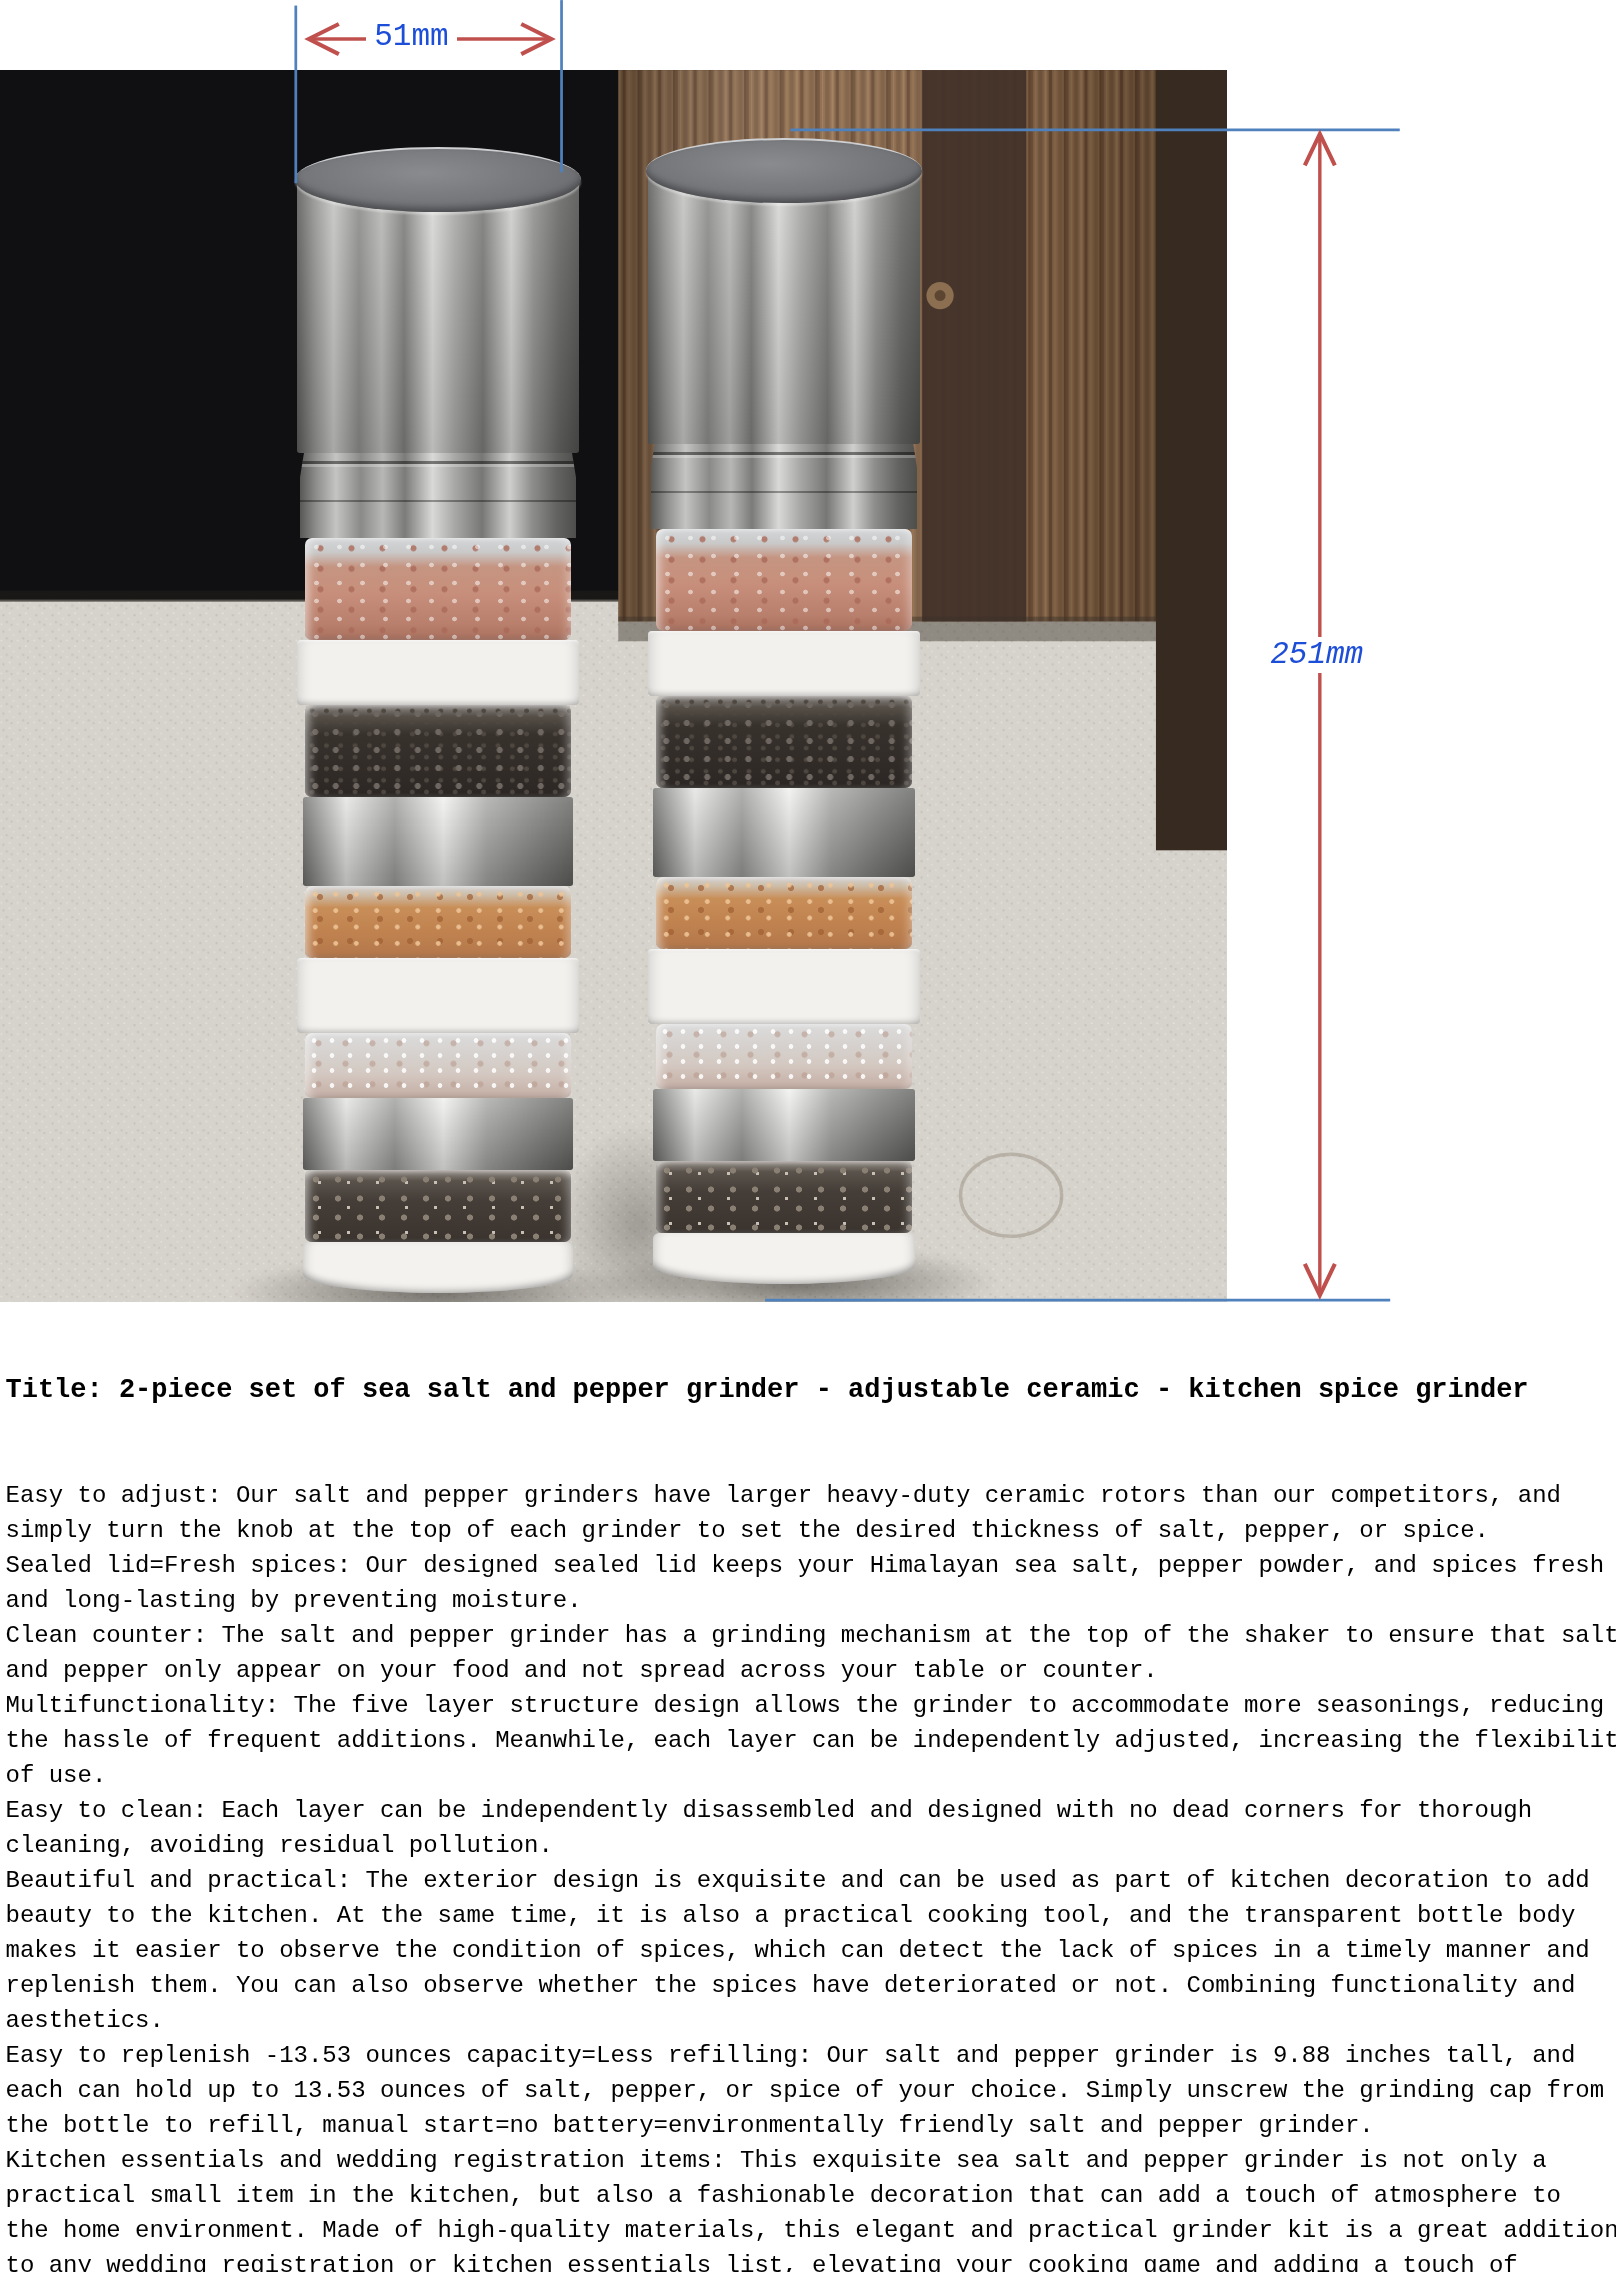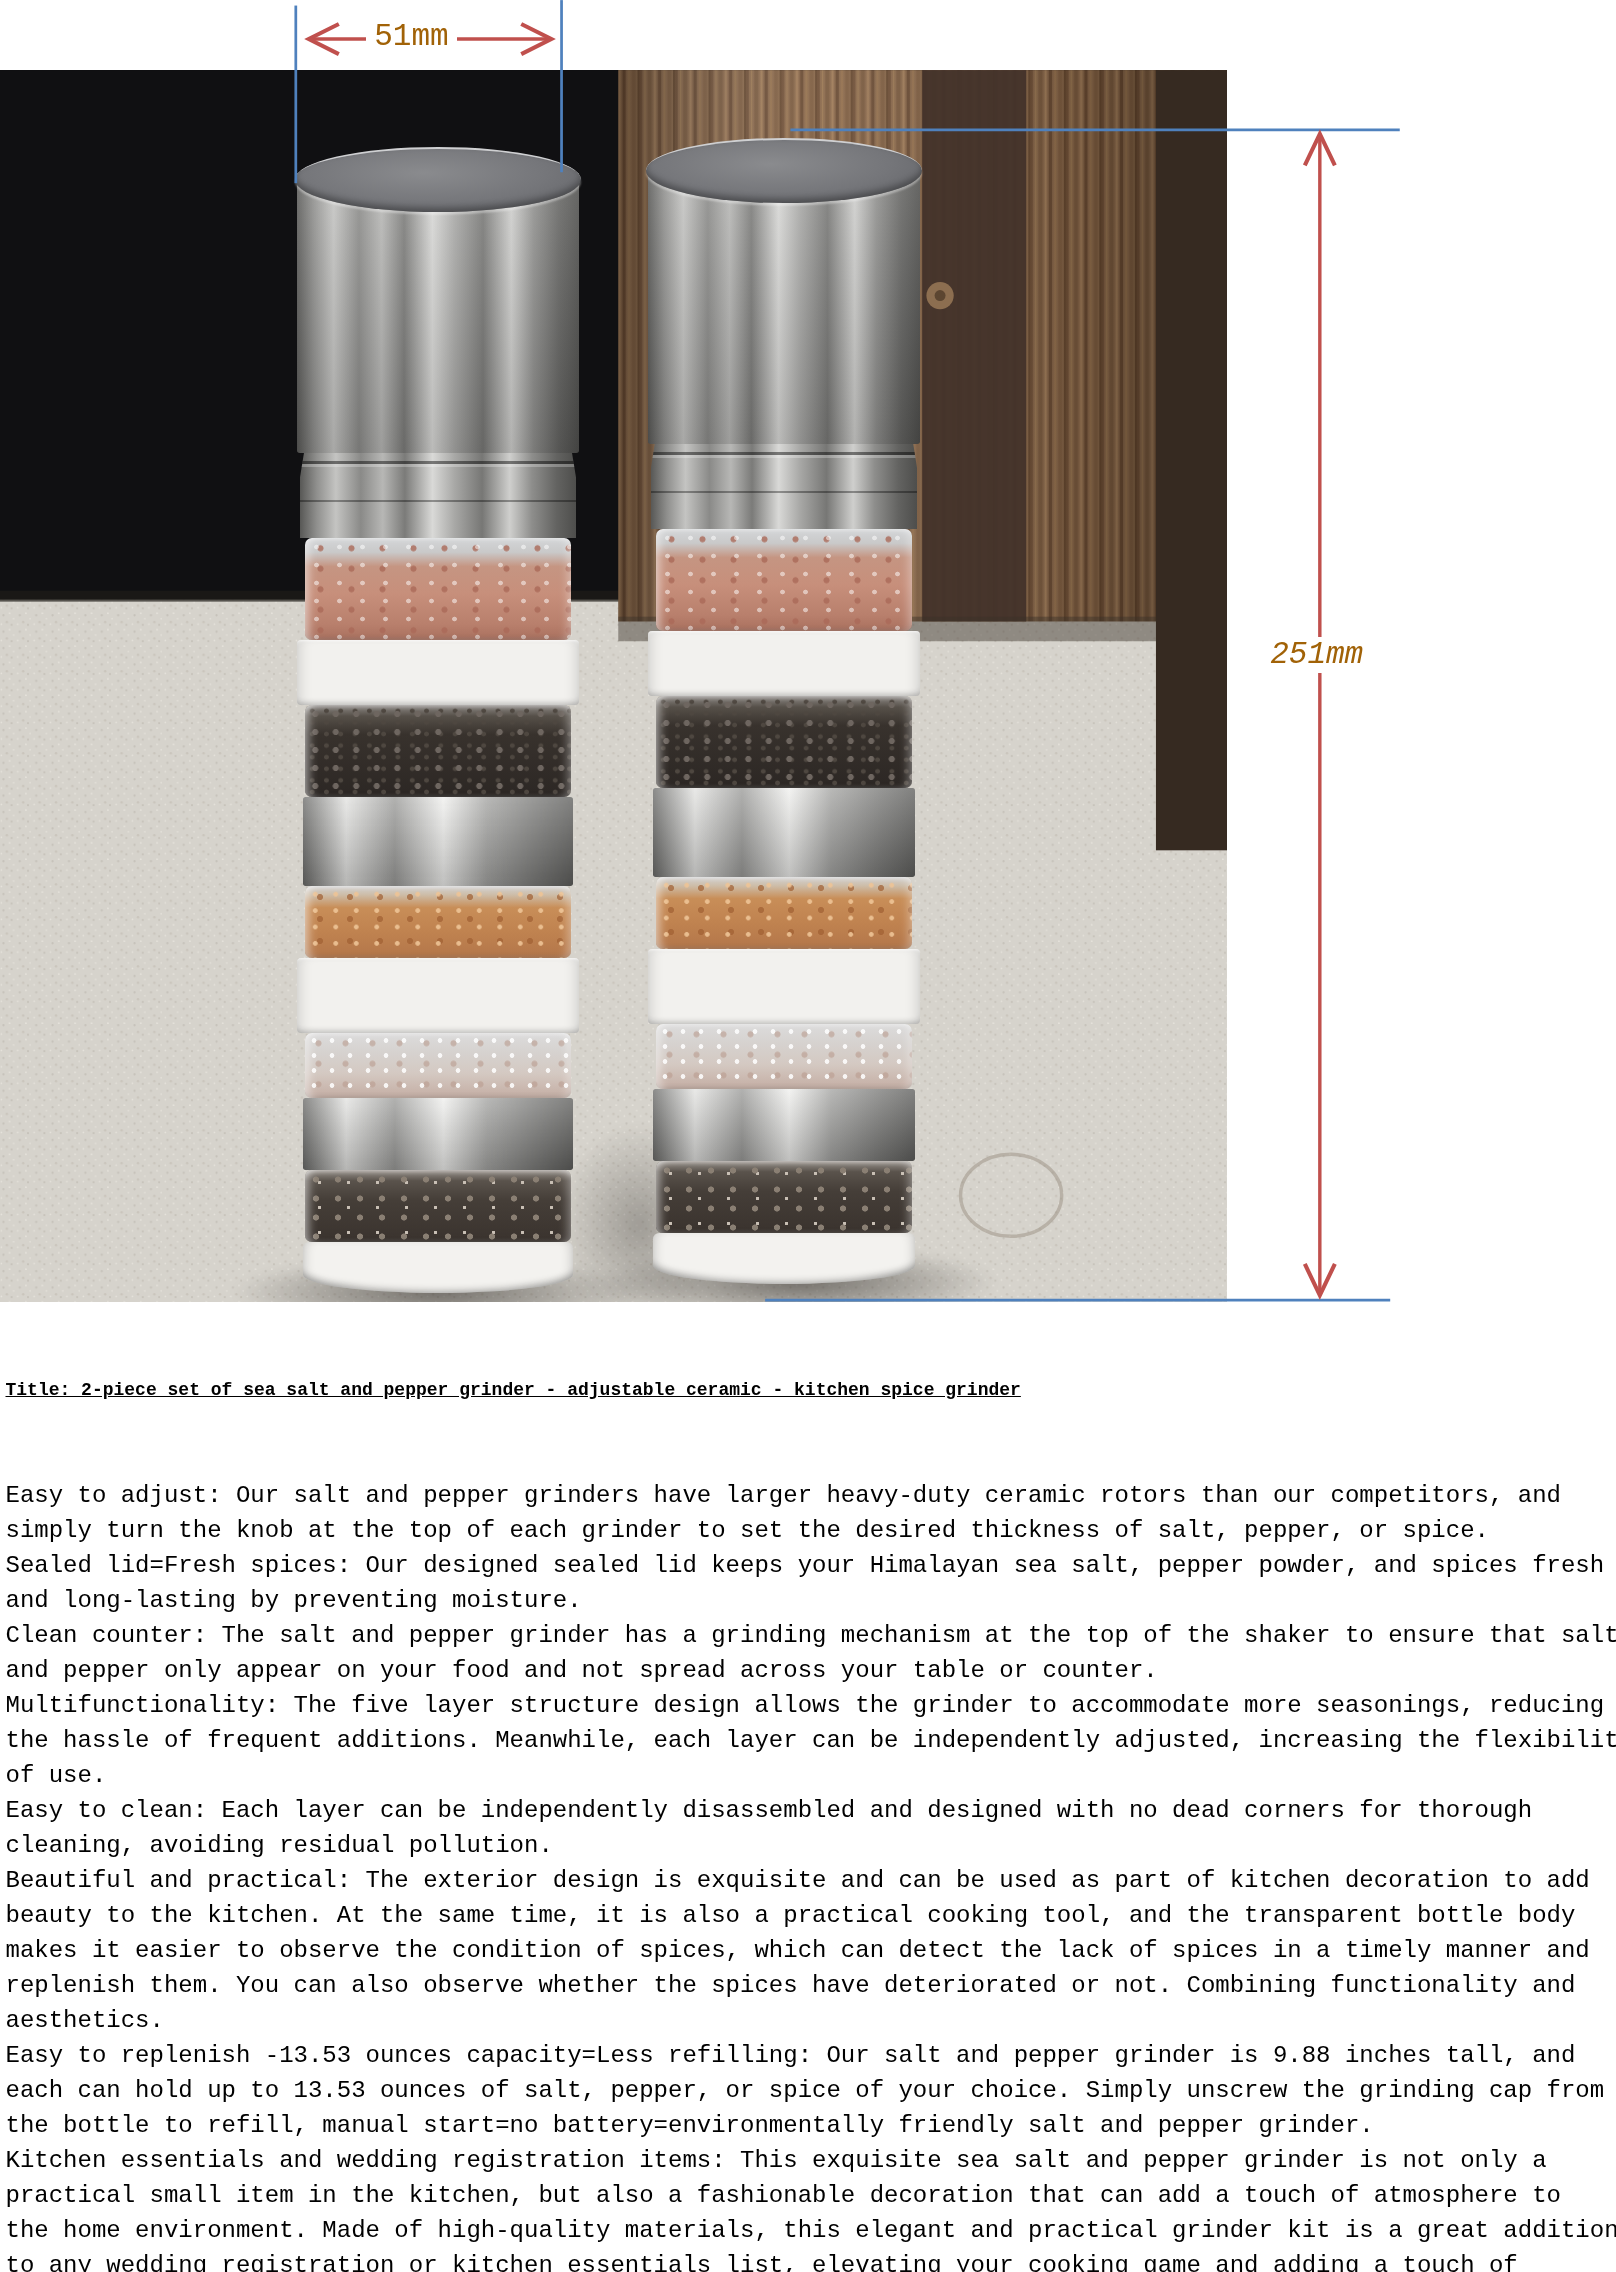--- a/index.html
+++ b/index.html
@@ -105,29 +105,29 @@
   .floor-shadow{
     position:absolute;border-radius:50%;z-index:2;
     background:radial-gradient(closest-side,rgba(30,26,22,.55),rgba(30,26,22,0));
     filter:blur(4.1px);
   }
 
   
   .anno-svg{position:absolute;left:0;top:0;z-index:40;pointer-events:none;}
   .dimlabel{
     position:absolute;z-index:45;background:#ffffff;
-    font-size:31px;line-height:36px;padding:0 8.2px;color:#a16207;
+    font-size:31px;line-height:36px;padding:0 8.2px;color:#1d4ed8;
   }
 
   
   .text-block{
     position:absolute;left:5.5px;top:1303px;width:1609px;z-index:20;
     font-size:24px;line-height:35px;white-space:pre;
   }
-  .doc-title{font-weight:700;font-size:18px;line-height:35px;white-space:pre;text-decoration:underline;}
+  .doc-title{font-weight:700;font-size:27px;line-height:35px;white-space:pre;}
   .tline{white-space:pre;}
 </style>
 </head>
 <body>
 
 <div class="page">
 
   <div class="photo">
     <svg width="1227" height="1232" viewBox="0 0 1796 1803">
       <defs>

